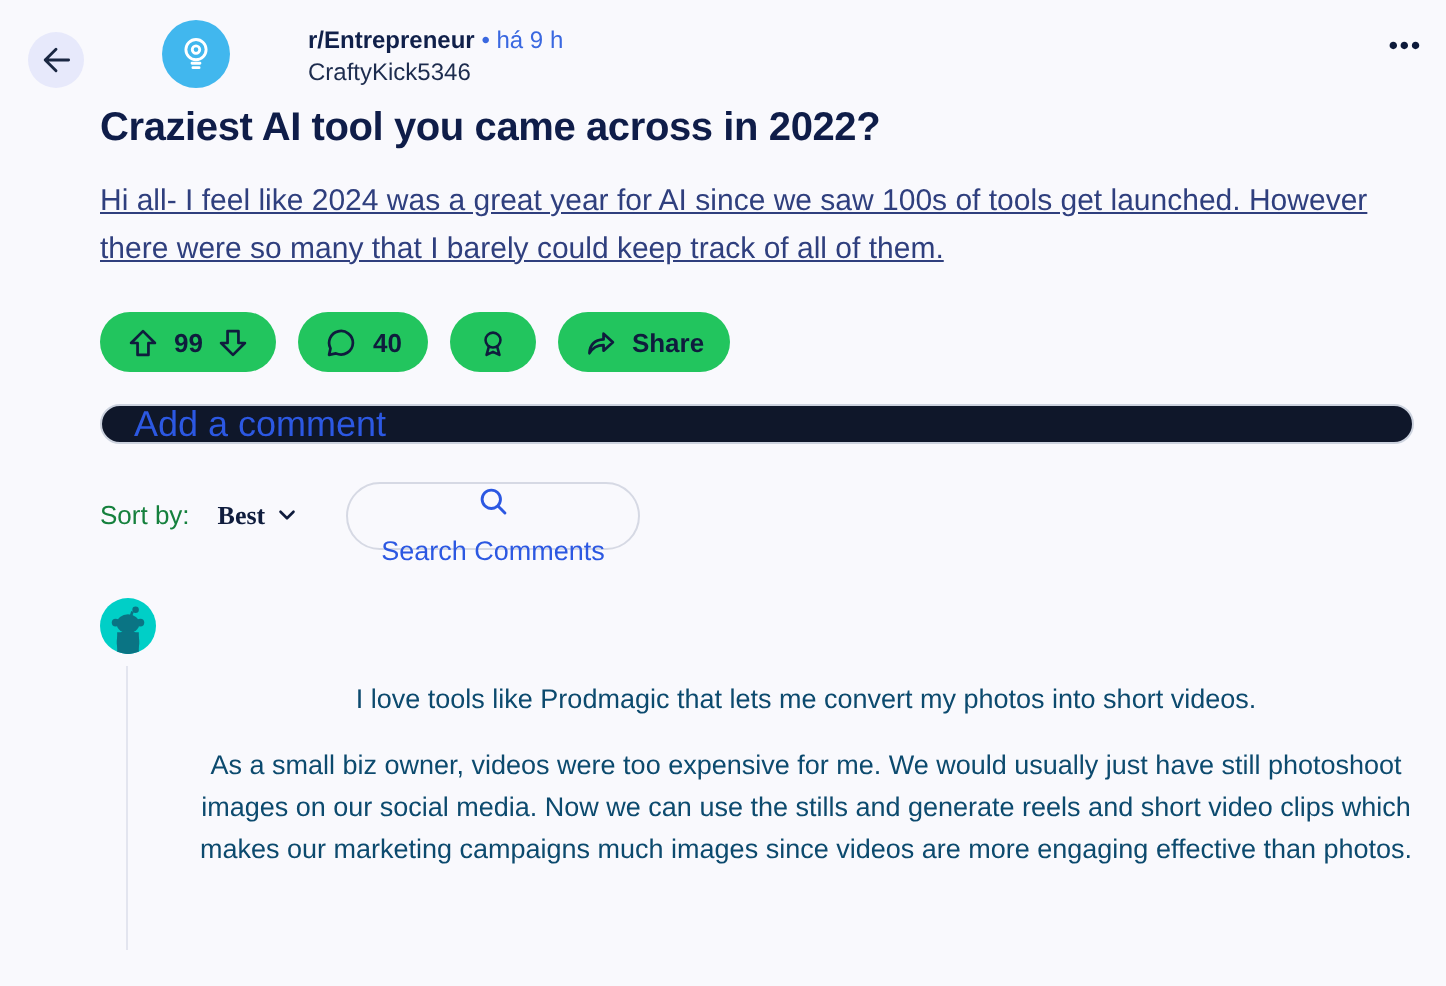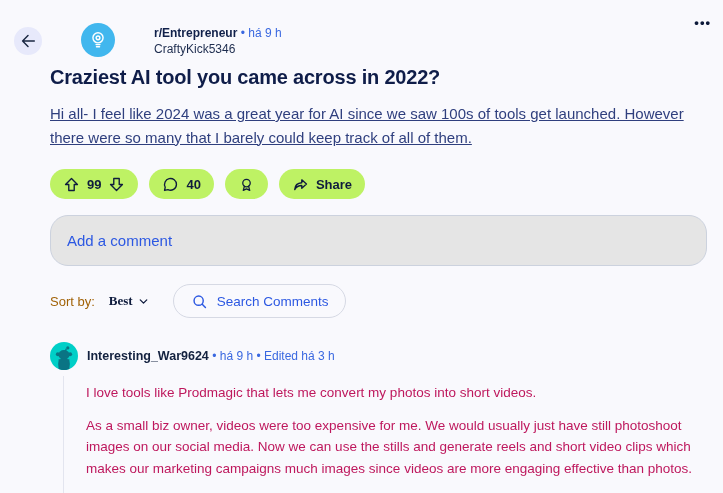--- a/index.html
+++ b/index.html
@@ -9,22 +9,22 @@
     font-family: "Liberation Sans", "DejaVu Sans", sans-serif;
     color: #0f1c3f;
     overflow: hidden;
     position: relative;
   }
   svg { display: block; }
 
   
   .post-header {
     display: flex;
-    align-items: center;
-    padding: 23px 16px 0 14px;
+    align-items: flex-end;
+    padding: 10px 16px 0 14px;
     position: relative;
     gap: 31px;
   }
   .back-btn {
     width: 28px; height: 28px;
     border-radius: 50%;
     background: #e7e9fb;
     display: flex; align-items: center; justify-content: center;
     color: #1a2742;
     margin-top: 2px;
@@ -71,70 +71,71 @@
   .post-body p + p { margin-top: 12px; }
 
   
   .action-row {
     display: flex; align-items: center; gap: 11px;
     margin: 20px 0 0 50px;
   }
   .pill {
     display: flex; align-items: center; gap: 7px;
     height: 30px; padding: 0 13px;
-    background: #bef264;
+    background: #22c55e;
     border: none; border-radius: 999px;
     color: #0f1c3d;
     font-family: inherit;
     font-size: 13px; font-weight: 700;
     cursor: pointer;
   }
   .pill .ic { color: #0f1c3d; }
 
   
   .composer {
     margin: 16px 16px 0 50px;
   }
   .composer input {
-    width: 657px; height: 51px;
+    width: 657px; height: 20px;
     border: 1px solid #ccd2de;
     border-radius: 18px;
-    background: #e5e5e5;
+    background: #0f172a;
     padding: 0 16px;
     font-family: inherit;
-    font-size: 15px;
+    font-size: 18px;
     color: #2c58e2;
     outline: none;
   }
   .composer input::placeholder { color: #2c58e2; opacity: 1; }
 
   
   .controls-row {
     display: flex; align-items: center;
     margin: 18px 0 0 50px;
     font-size: 13px;
   }
-  .sort-label { color: #a16207; }
+  .sort-label { color: #15803d; }
   .sort-btn {
     display: flex; align-items: center; gap: 4px;
     margin-left: 14px;
     background: none; border: none; cursor: pointer;
     font-family: Liberation Serif, serif; font-size: 13px; font-weight: 700;
     color: #0f1c3d;
   }
   .search-pill {
     display: flex; align-items: center; gap: 9px;
     margin-left: 23px;
     height: 34px; padding: 0 17px;
     border: 1px solid #d6d9e4;
     border-radius: 17px;
     background: transparent;
     color: #2c58e2;
     font-family: inherit; font-size: 13.5px;
     cursor: pointer;
+    flex-direction: column;
   }
 
   
   .comment {
     position: relative;
     margin: 24px 16px 0 50px;
   }
   .thread-line {
     position: absolute;
     left: 13px; top: 34px; bottom: -40px;
@@ -150,21 +151,22 @@
     flex: 0 0 auto;
     position: relative; z-index: 1;
   }
   .comment-meta { margin-left: 9px; font-size: 12px; }
   .comment-author { font-weight: 700; color: #13213f; font-size: 12.5px; }
   .comment-body {
     margin: 12px 0 0 36px;
     width: 634px;
     font-size: 13.5px;
     line-height: 1.57;
-    color: #be185d;
+    color: #0c4a6e;
+    text-align: center;
   }
   .comment-body p + p { margin-top: 12px; }
 </style>
 </head>
 <body>
 
 <div class="post-header">
   <button class="back-btn">
     <span>
       <svg width="18" height="18" viewBox="0 0 20 20" fill="none" stroke="currentColor" stroke-width="1.6" stroke-linecap="round" stroke-linejoin="round">
@@ -273,27 +275,20 @@
           <circle cx="15.5" cy="3.6" r="1.5"></circle>
           <rect x="13" y="4.3" width="1.2" height="3" transform="rotate(18 13.6 5.8)"></rect>
           <circle cx="6.3" cy="9.5" r="1.8"></circle>
           <circle cx="17.7" cy="9.5" r="1.8"></circle>
           <ellipse cx="12" cy="10" rx="5.2" ry="4.4"></ellipse>
           <path d="M7 14 h10 a0 0 0 0 1 0 0 v10 h-10 Z" rx="4"></path>
           <rect x="6.8" y="13" width="10.4" height="11" rx="5"></rect>
         </svg>
       </span>
     </div>
-    <div class="comment-meta">
-      <span class="comment-author">Interesting_War9624</span>
-      <span class="meta-blue">•</span>
-      <span class="meta-blue">há 9 h</span>
-      <span class="meta-blue">•</span>
-      <span class="meta-blue">Edited há 3 h</span>
-    </div>
   </div>
 
   <div class="comment-body">
     <p>I love tools like Prodmagic that lets me convert my photos into short videos.</p>
     <p>As a small biz owner, videos were too expensive for me. We would usually just have still photoshoot images on our social media. Now we can use the stills and generate reels and short video clips which makes our marketing campaigns much images since videos are more engaging effective than photos.</p>
   </div>
 
 </div>
 
 </body></html>

